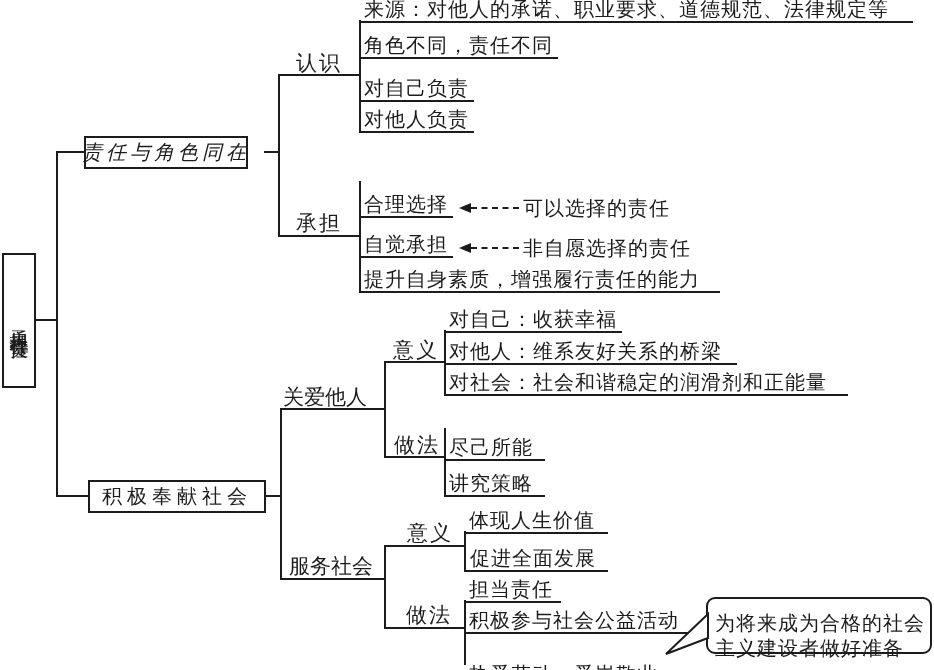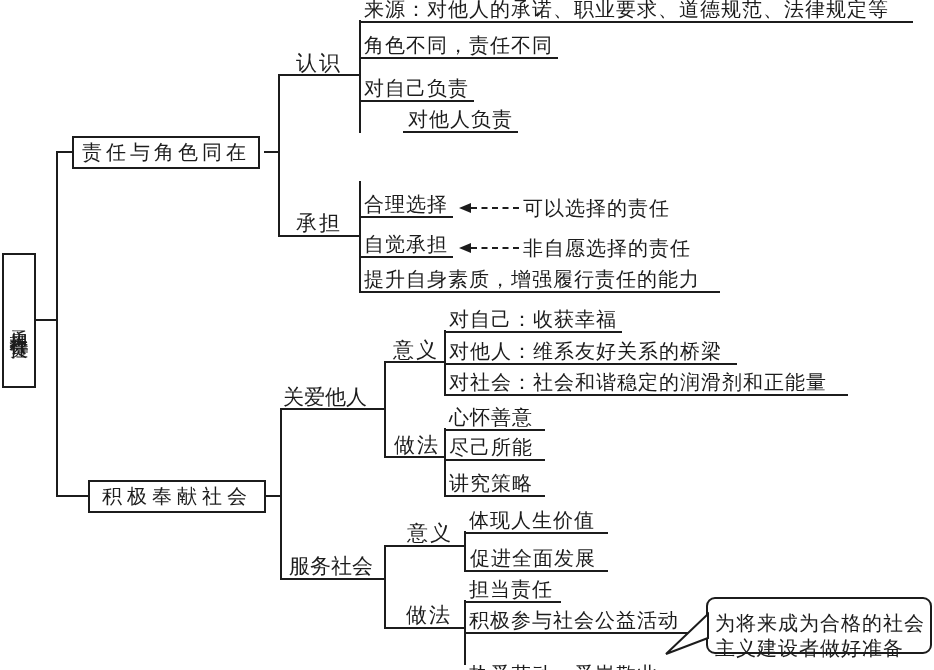--- a/index.html
+++ b/index.html
@@ -38,33 +38,33 @@
 
 <div class="canvas">
 
   <div class="box vtext" style="left:2px; top:253px; width:34px; height:135px;">勇担社会责任</div>
 
   <div class="hline" style="left:36px; top:319px; width:21px;"></div>
   <div class="vline" style="left:56px; top:151px; height:346px;"></div>
   <div class="hline" style="left:56px; top:151px; width:32px;"></div>
   <div class="hline" style="left:56px; top:495px; width:32px;"></div>
 
-  <div class="box" style="left:72px; top:136px; width:188px; height:33px; letter-spacing:4px;">责任与角色同在</div>
+  <div class="box" style="left:84px; top:136px; width:164px; height:33px; letter-spacing:4px;font-style:italic;">责任与角色同在</div>
 
   <div class="hline" style="left:264px; top:151px; width:15px;"></div>
   <div class="vline" style="left:278px; top:74px; height:163px;"></div>
 
   <div class="label" style="left:296px; top:52px;">认识</div>
   <div class="hline" style="left:278px; top:74px; width:83px;"></div>
   <div class="vline" style="left:359px; top:20px; height:113px;"></div>
 
   <div class="leaf" style="left:359px; top:-2px; min-width:554px;">来源：对他人的承诺、职业要求、道德规范、法律规定等</div>
   <div class="leaf" style="left:359px; top:34px;  min-width:191px;">角色不同，责任不同</div>
   <div class="leaf" style="left:359px; top:77px;  min-width:113px;">对自己负责</div>
-  <div class="leaf" style="left:359px; top:108px; min-width:113px;margin-left:44px;">对他人负责</div>
+  <div class="leaf" style="left:359px; top:108px; min-width:113px;">对他人负责</div>
 
   <div class="label" style="left:296px; top:212px;">承担</div>
   <div class="hline" style="left:278px; top:235px; width:83px;"></div>
   <div class="vline" style="left:359px; top:181px; height:112px;"></div>
 
   <div class="leaf" style="left:359px; top:193px; min-width:94px;text-align:center;">合理选择</div>
   <div class="leaf" style="left:359px; top:233px; min-width:94px;">自觉承担</div>
   <div class="leaf" style="left:359px; top:268px; min-width:361px;">提升自身素质，增强履行责任的能力</div>
 
   <div class="note" style="left:459px; top:237px;">
@@ -90,21 +90,20 @@
   <div class="label" style="left:393px; top:339px;">意义</div>
   <div class="hline" style="left:384px; top:361px; width:62px;"></div>
   <div class="vline" style="left:444px; top:330px; height:66px;"></div>
   <div class="leaf" style="left:444px; top:308px; min-width:146px;">对自己：收获幸福</div>
   <div class="leaf" style="left:444px; top:340px; min-width:293px;">对他人：维系友好关系的桥梁</div>
   <div class="leaf" style="left:444px; top:371px; min-width:404px;">对社会：社会和谐稳定的润滑剂和正能量</div>
 
   <div class="label" style="left:394px; top:434px;">做法</div>
   <div class="hline" style="left:384px; top:456px; width:62px;"></div>
   <div class="vline" style="left:444px; top:428px; height:69px;"></div>
-  <div class="leaf" style="left:444px; top:406px; min-width:101px;">心怀善意</div>
   <div class="leaf" style="left:444px; top:436px; min-width:101px;">尽己所能</div>
   <div class="leaf" style="left:444px; top:472px; min-width:101px;">讲究策略</div>
 
   <div class="label" style="left:289px; top:555px; letter-spacing:0;">服务社会</div>
   <div class="hline" style="left:280px; top:578px; width:106px;"></div>
   <div class="vline" style="left:384px; top:545px; height:84px;"></div>
 
   <div class="label" style="left:407px; top:522px;">意义</div>
   <div class="hline" style="left:384px; top:545px; width:82px;"></div>
   <div class="vline" style="left:464px; top:531px; height:41px;"></div>

